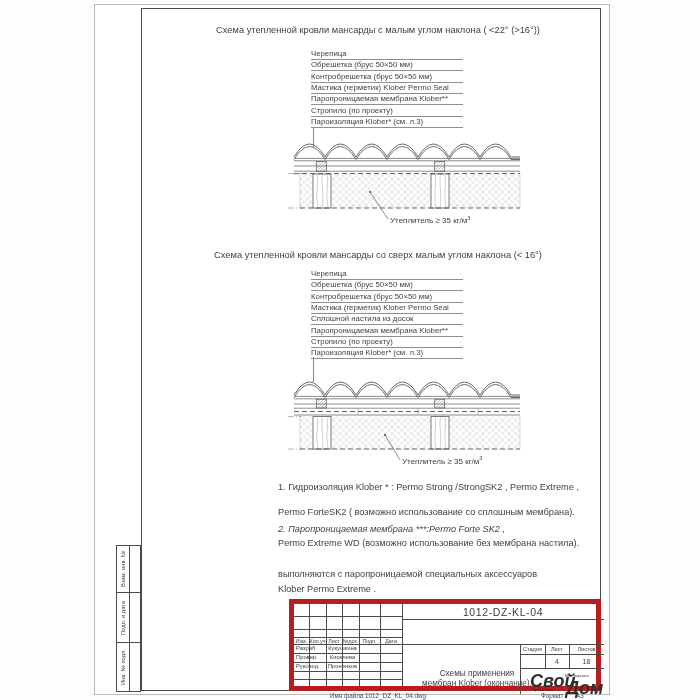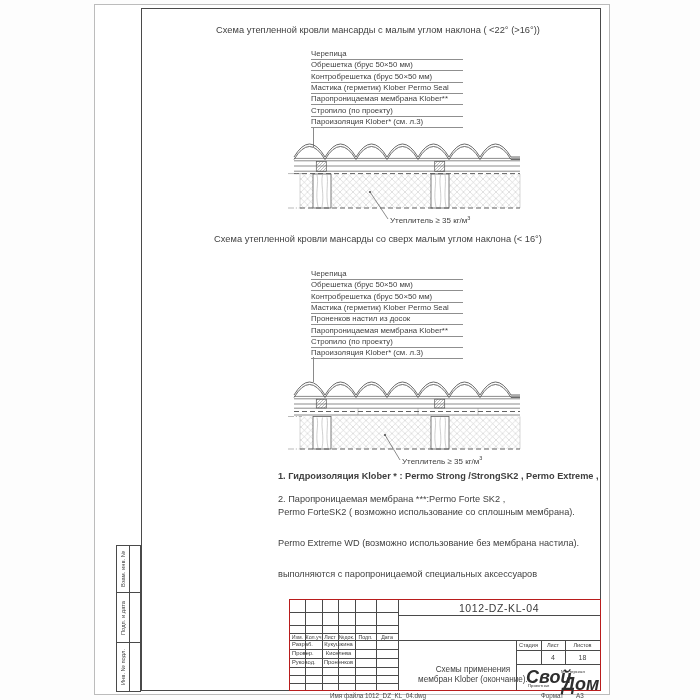--- a/index.html
+++ b/index.html
@@ -5,21 +5,21 @@
   html,body{margin:0;padding:0;}
   body{width:700px;height:700px;background:#fdfdfd;font-family:"Liberation Sans",sans-serif;color:#3f3f3f;position:relative;overflow:hidden;}
   #sheet{position:absolute;left:0;top:0;width:700px;height:700px;margin-left:8px;}
   .paper{position:absolute;left:86px;top:4px;width:516px;height:691px;background:#ffffff;border:1px solid #bcbcbc;box-sizing:border-box;}
   .frame{position:absolute;left:133px;top:8px;width:460px;height:683px;border:1px solid #4a4a4a;box-sizing:border-box;}
   .h-title{position:absolute;left:150px;width:440px;text-align:center;font-size:9.3px;color:#3f3f3f;white-space:nowrap;}
   .layer{position:absolute;left:303px;width:152px;height:11px;line-height:11.5px;font-size:7.8px;border-bottom:1px solid #8f8f8f;white-space:nowrap;color:#424242;}
   .leader-v{position:absolute;width:1px;background:#8a8a8a;}
   .note-line{position:absolute;left:270px;width:320px;height:13px;font-size:9.2px;white-space:nowrap;color:#3f3f3f;}
   
-  .stamp{position:absolute;left:281px;top:599px;width:312px;height:92px;border:1px solid #b91c1c;box-sizing:border-box;background:#fff;}
+  .stamp{position:absolute;left:281px;top:599px;width:312px;height:92px;border:5px solid #b91c1c;box-sizing:border-box;background:#fff;}
   .stamp .vl{position:absolute;width:1px;background:#4a4a4a;}
   .stamp .hl{position:absolute;height:1px;background:#4a4a4a;}
   .stamp .cell{position:absolute;overflow:visible;}
   .t-center{display:flex;align-items:center;justify-content:center;}
   .doc-num{font-size:10.5px;letter-spacing:0.6px;color:#3a3a3a;}
   .col-h{font-size:5.3px;}
   .role{font-size:5.8px;line-height:9px;padding-left:2px;}
   .pname{font-size:5.8px;line-height:9px;text-align:center;}
   .stamp-title{display:flex;flex-direction:column;align-items:center;justify-content:flex-end;padding-bottom:5px;font-size:8.2px;line-height:9.8px;box-sizing:border-box;text-align:center;}
   .slh{font-size:5.6px;}
@@ -79,27 +79,27 @@
     <path d="M0,33.6 H14 M0,68 H14" stroke="#8a8a8a" stroke-width="0.6" stroke-dasharray="6,1.8,1.2,1.8" fill="none"></path>
     <g>
       <path id="w1" d="M6,17 q7.75,-13 15.5,-13 q7.75,0 15.5,13 q7.75,-13 15.5,-13 q7.75,0 15.5,13 q7.75,-13 15.5,-13 q7.75,0 15.5,13 q7.75,-13 15.5,-13 q7.75,0 15.5,13 q7.75,-13 15.5,-13 q7.75,0 15.5,13 q7.75,-13 15.5,-13 q7.75,0 15.5,13 q7.75,-13 15.5,-13 q7.75,0 15.5,13 h9" stroke="#5a5a5a" stroke-width="0.9" fill="none"></path>
       <use href="#w1" y="2.5"></use>
     </g>
     <circle cx="82" cy="52" r="1.1" fill="#4f4f4f"></circle>
     <path d="M82,52 L100,79" stroke="#5a5a5a" stroke-width="0.7" fill="none"></path>
     <text x="102" y="83" font-size="8" fill="#3f3f3f"><tspan>Утеплитель ≥ 35 кг/м</tspan><tspan dy="-3.5" font-size="5.5">3</tspan></text>
   </svg>
 
-  <div class="h-title" style="top:234px;">Схема  утепленной кровли мансарды со сверх малым углом наклона  (&lt; 16°)</div>
+  <div class="h-title" style="top:250px;">Схема  утепленной кровли мансарды со сверх малым углом наклона  (&lt; 16°)</div>
 
   <div class="layer" style="top:268px;">Черепица</div>
   <div class="layer" style="top:279.3px;">Обрешетка (брус 50×50 мм)</div>
   <div class="layer" style="top:290.6px;">Контробрешетка  (брус 50×50 мм)</div>
   <div class="layer" style="top:301.9px;">Мастика (герметик) Klober  Permo Seal</div>
-  <div class="layer" style="top:313.2px;">Проненков настил из досок</div>
+  <div class="layer" style="top:313.2px;">Сплошной настила из досок</div>
   <div class="layer" style="top:324.5px;">Паропроницаемая мембрана Klober**</div>
   <div class="layer" style="top:335.8px;">Стропило (по проекту)</div>
   <div class="layer" style="top:347.1px;">Пароизоляция Klober* (см. л.3)</div>
 
   <div class="leader-v" style="left:305px;top:357px;height:25px;"></div>
 
   <svg width="240" height="100" viewBox="0 0 240 100" style="position:absolute;left:280px;top:375px;">
     <defs>
       <pattern id="xh2" width="6.5" height="6.5" patternUnits="userSpaceOnUse">
         <path d="M0,6.5 L6.5,0 M0,0 L6.5,6.5" stroke="#cdcdcd" stroke-width="0.6"></path>
@@ -127,25 +127,26 @@
     <path d="M0,41.5 H14 M0,74 H14" stroke="#8a8a8a" stroke-width="0.6" stroke-dasharray="6,1.8,1.2,1.8" fill="none"></path>
     <g>
       <path id="w2" d="M6,20 q7.75,-13 15.5,-13 q7.75,0 15.5,13 q7.75,-13 15.5,-13 q7.75,0 15.5,13 q7.75,-13 15.5,-13 q7.75,0 15.5,13 q7.75,-13 15.5,-13 q7.75,0 15.5,13 q7.75,-13 15.5,-13 q7.75,0 15.5,13 q7.75,-13 15.5,-13 q7.75,0 15.5,13 q7.75,-13 15.5,-13 q7.75,0 15.5,13 h9" stroke="#5a5a5a" stroke-width="0.9" fill="none"></path>
       <use href="#w2" y="2.5"></use>
     </g>
     <circle cx="97" cy="60" r="1.1" fill="#4f4f4f"></circle>
     <path d="M97,60 L112,85" stroke="#5a5a5a" stroke-width="0.7" fill="none"></path>
     <text x="114" y="88.5" font-size="8" fill="#3f3f3f"><tspan>Утеплитель ≥ 35 кг/м</tspan><tspan dy="-3.5" font-size="5.5">3</tspan></text>
   </svg>
 
-  <div class="note-line" style="top:471px;font-weight:bold;">1. Гидроизоляция Klober * :  Permo Strong /StrongSK2 , Permo Extreme ,</div>
+  <div class="note-line" style="top:482px;">1. Гидроизоляция Klober * :  Permo Strong /StrongSK2 , Permo Extreme ,</div>
   <div class="note-line" style="top:506.5px;">Permo ForteSK2 ( возможно использование со сплошным мембрана).</div>
-  <div class="note-line" style="top:494px;">2. Паропроницаемая мембрана ***:Permo Forte SK2 ,</div>
+  <div class="note-line" style="top:524px;font-style:italic;">2. Паропроницаемая мембрана ***:Permo Forte SK2 ,</div>
   <div class="note-line" style="top:537.5px;">Permo Extreme WD (возможно использование без мембрана настила).</div>
   <div class="note-line" style="top:568.5px;">выполняются с паропроницаемой  специальных аксессуаров</div>
+  <div class="note-line" style="top:584px;">Klober Permo Extreme .</div>
 
   <div class="side-cell" style="top:545px;height:48px;">
     <div class="sdiv"></div>
     <div class="lblwrap">
         <span>Взам. инв. №</span>
       </div>
   </div>
   <div class="side-cell" style="top:592px;height:51px;">
     <div class="sdiv"></div>
     <div class="lblwrap">

